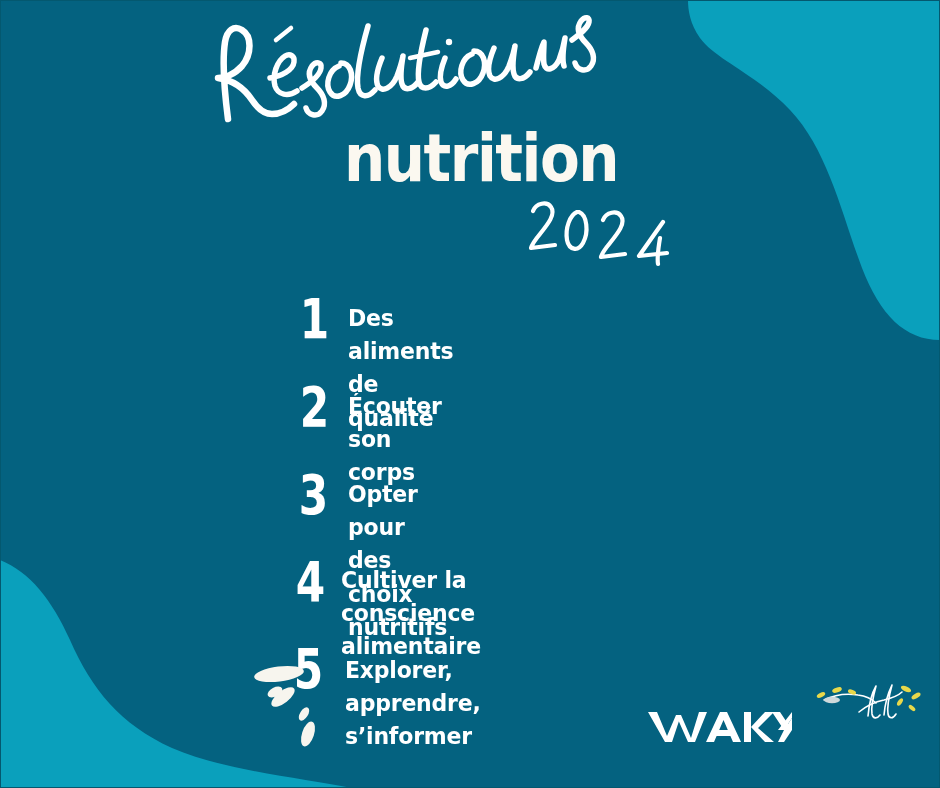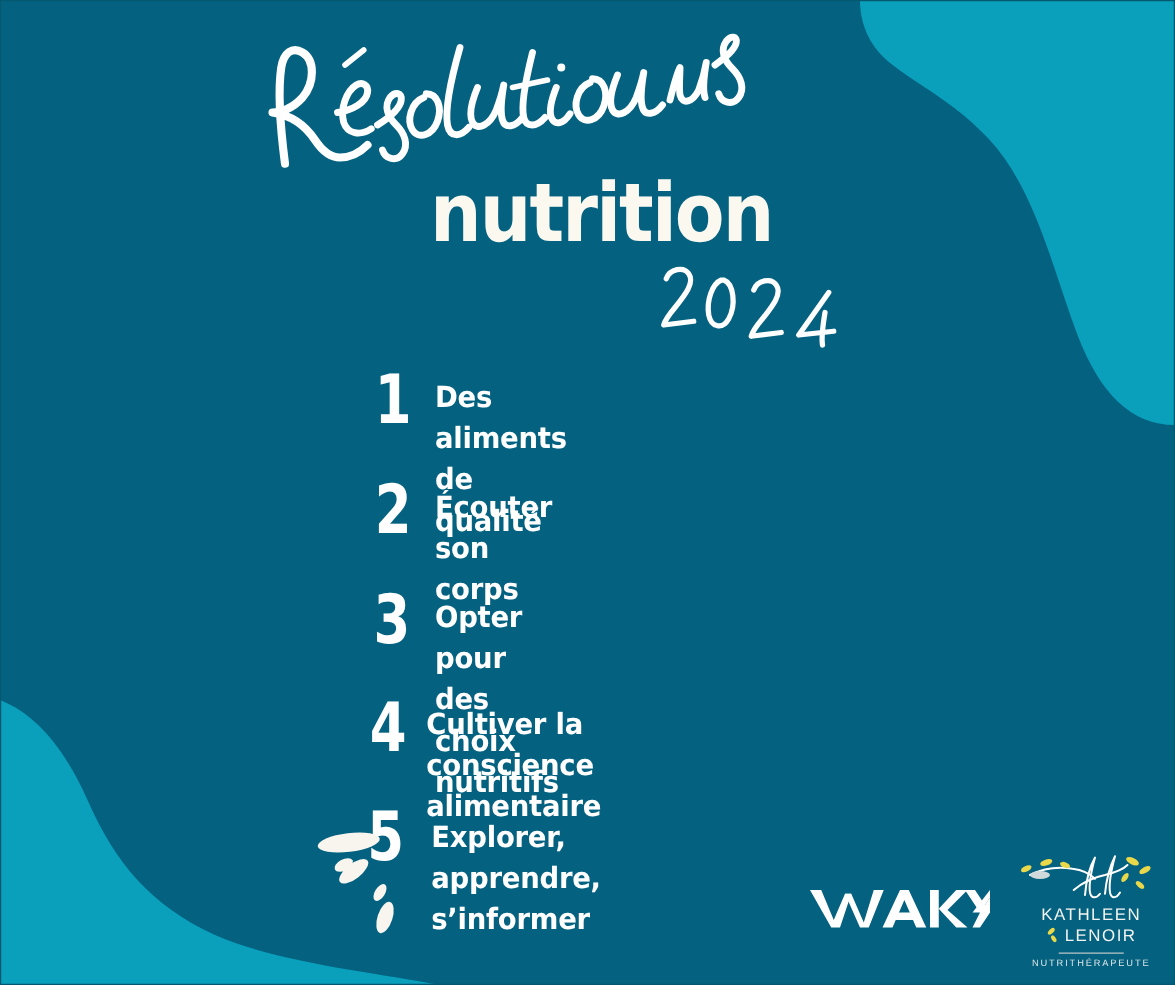--- a/index.html
+++ b/index.html
@@ -24,21 +24,20 @@
     display:block;
   }
 
   
   .title-block{
     position:absolute;
     left:0; top:0;
     width:940px;
     height:290px;
     pointer-events:none;
-    margin-top:12px;
   }
   .title-script{
     position:absolute;
     left:198px;
     top:14px;
     width:400px;
     height:120px;
     color:#ffffff;
   }
   .title-script svg{ width:100%; height:100%; overflow:visible; }
@@ -362,31 +361,15 @@
           <ellipse cx="104" cy="14" rx="5" ry="2.4" transform="rotate(-30 104 14)"></ellipse>
           <ellipse cx="88" cy="20" rx="4.2" ry="2.1" transform="rotate(-55 88 20)"></ellipse>
           <ellipse cx="100" cy="26" rx="4" ry="2" transform="rotate(40 100 26)"></ellipse>
         </g>
         <g fill="#cfd9db">
           <ellipse cx="20" cy="18" rx="8" ry="3.2"></ellipse>
         </g>
       </svg>
     </div>
 
-    <div class="kl-name">
-      <div>KATHLEEN</div>
-      <div class="row2">
-        <span class="kl-leaf">
-          <svg viewBox="0 0 11 15">
-            <g fill="#e8d84a">
-              <ellipse cx="4" cy="4" rx="3.4" ry="1.8" transform="rotate(-45 4 4)"></ellipse>
-              <ellipse cx="6" cy="10" rx="3" ry="1.6" transform="rotate(55 6 10)"></ellipse>
-            </g>
-          </svg>
-        </span>
-        <span>LENOIR</span>
-      </div>
-      <div class="kl-rule"></div>
-      <div class="kl-sub">NUTRITHÉRAPEUTE</div>
-    </div>
   </div>
 
 </div>
 
 </body></html>

